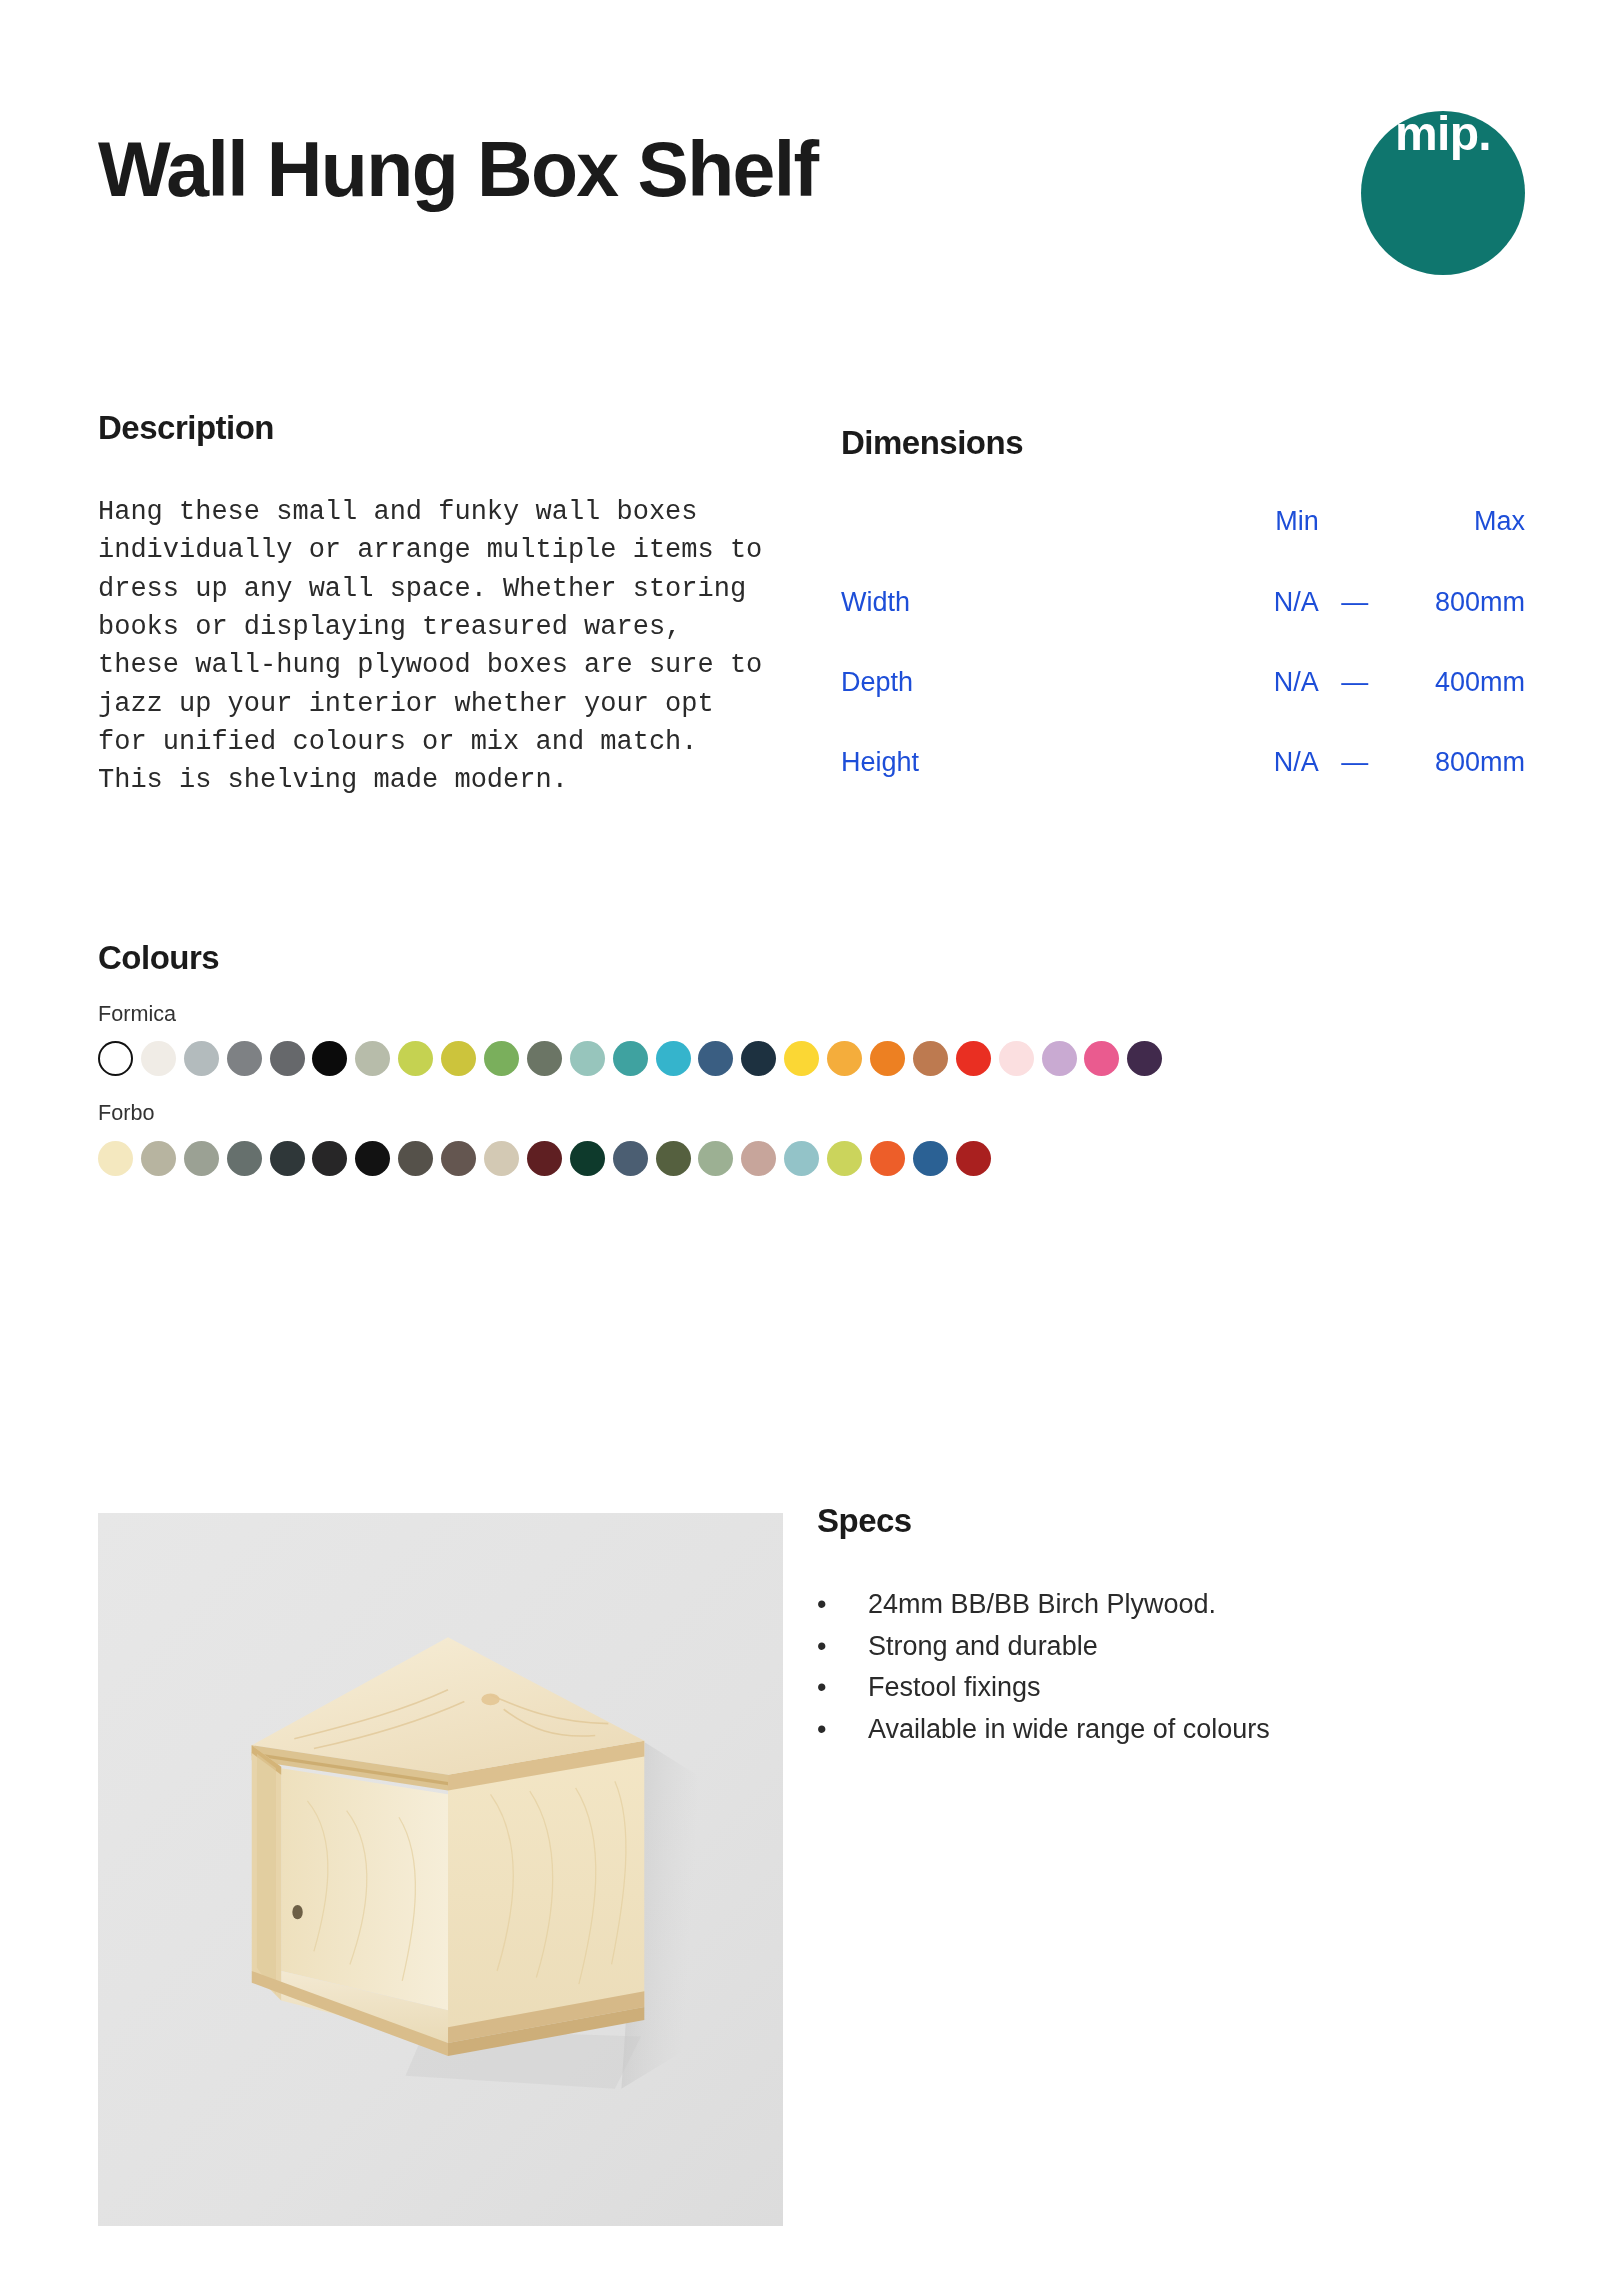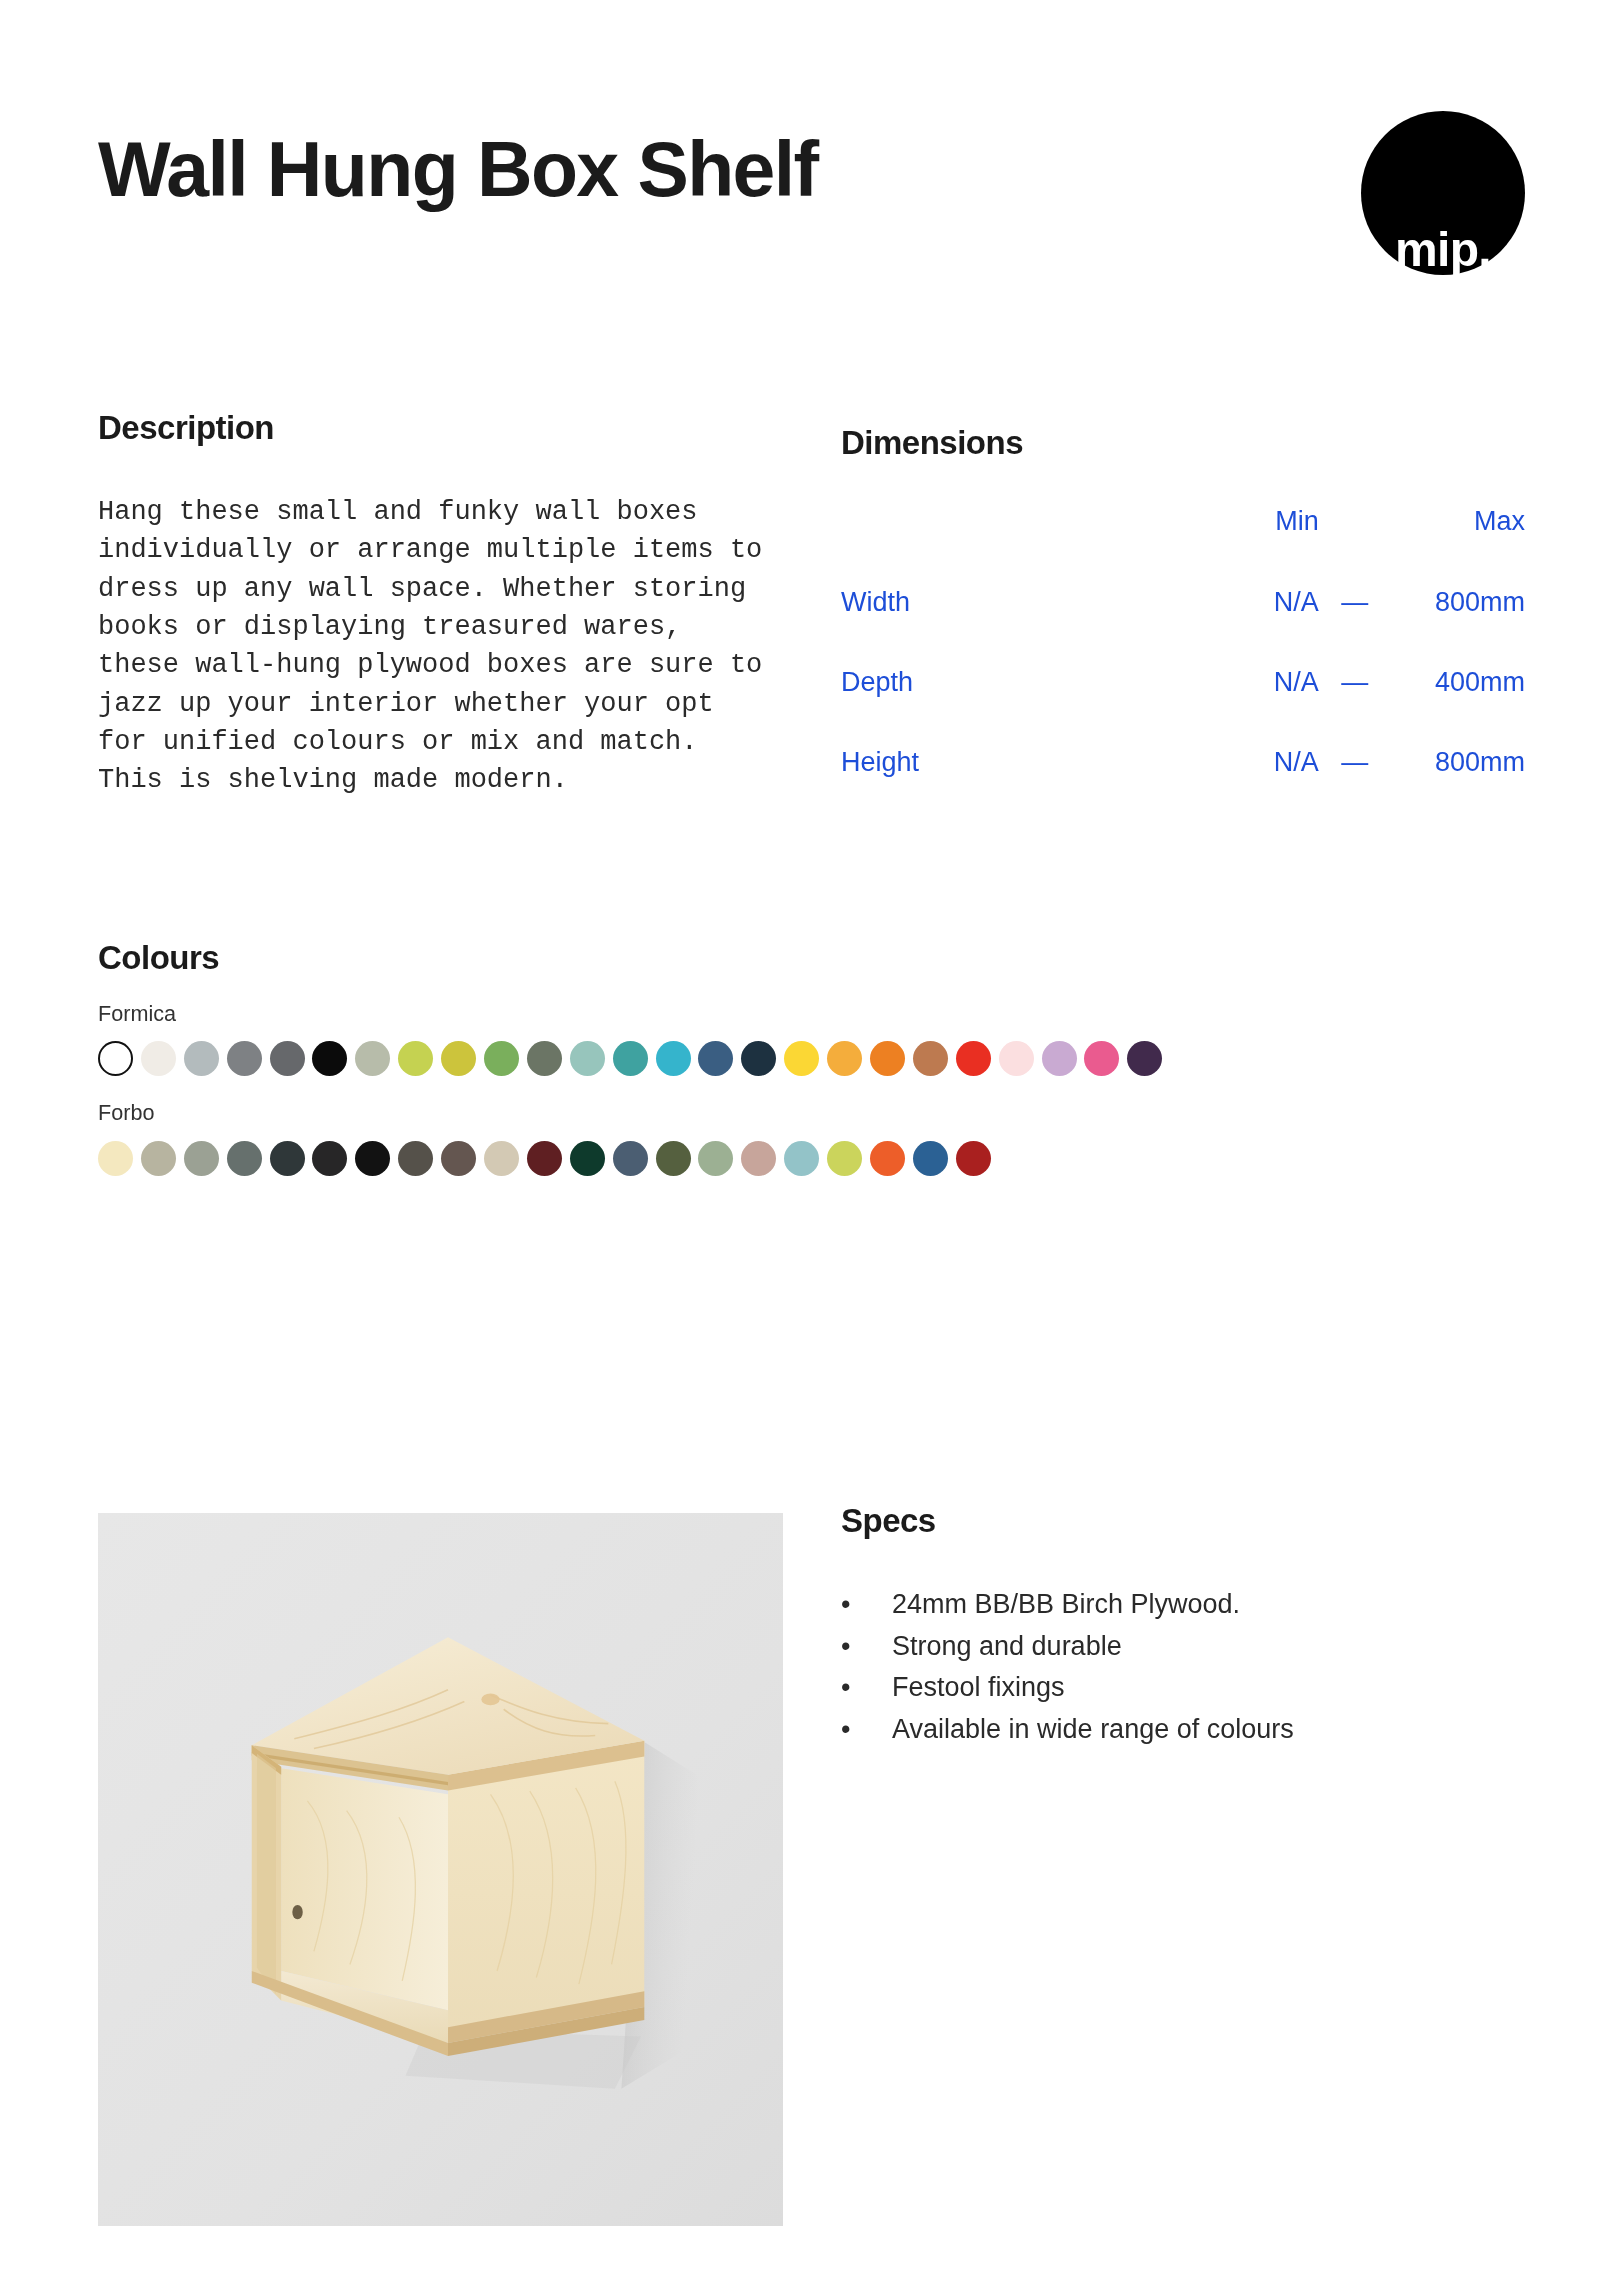--- a/index.html
+++ b/index.html
@@ -24,22 +24,22 @@
     letter-spacing:-1.6px;
     line-height:1.05;
     color:#1b1b1b;
     position:absolute; left:0; top:18.3px;
     white-space:nowrap;
   }
   .logo {
     position:absolute; right:0; top:0;
     width:164px; height:164px;
     border-radius:50%;
-    background:#000000;
-    display:flex; align-items:flex-end; justify-content:center;
+    background:#0f766e;
+    display:flex; align-items:flex-start; justify-content:center;
   }
   .logo-text {
     color:#ffffff;
     font-size:48px;
     font-weight:700;
     letter-spacing:-0.7px;
     line-height:1;
     transform:translateY(-1.3px);
   }
 
@@ -94,21 +94,21 @@
 
   
   .photo-frame {
     position:absolute; left:98px; top:1513px;
     width:685px; height:713px;
     background:#e3e3e3;
     overflow:hidden;
   }
   .photo-stage { position:absolute; inset:0; }
 
-  .specs-block { position:absolute; left:841px; top:1502px; width:687px; }
+  .specs-block { position:absolute; left:817px; top:1502px; width:687px; }
   .specs-list { margin-top:47px; }
   .spec-item {
     display:flex;
     font-size:27px;
     line-height:1.32;
     color:#2a2a2a;
     margin-bottom:5.9px;
   }
   .spec-bullet { width:51px; flex:0 0 51px; text-align:left; }
   .spec-text { flex:1 1 auto; }

